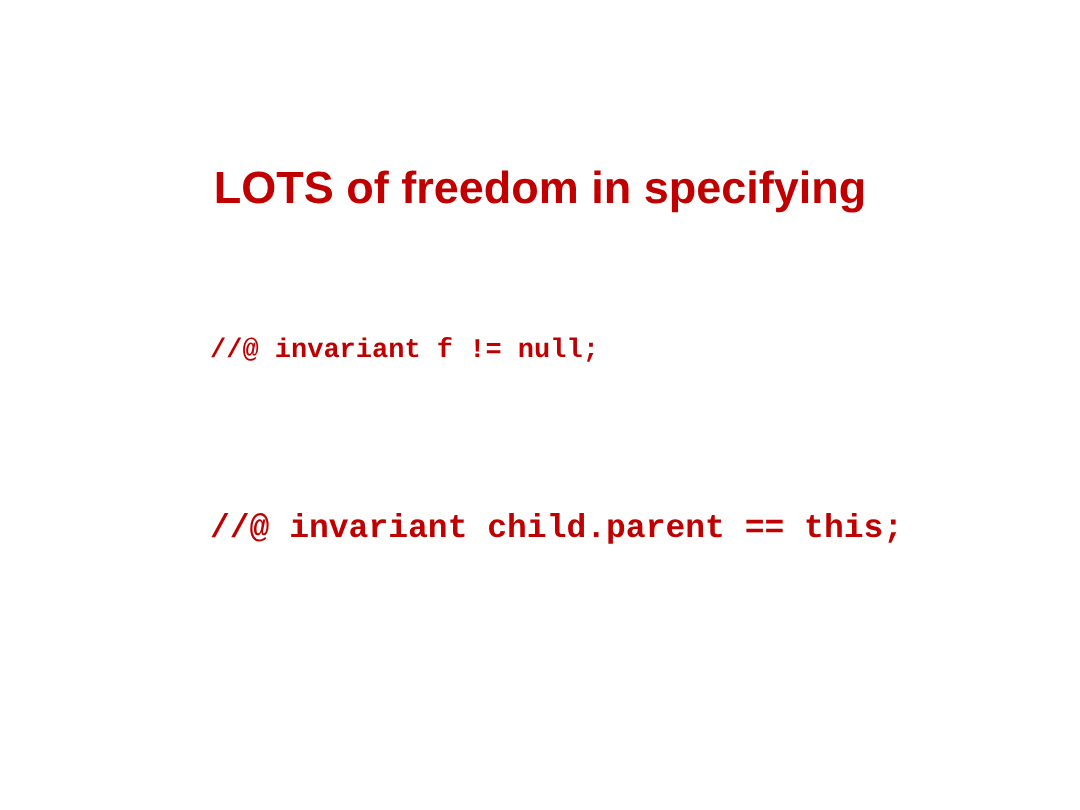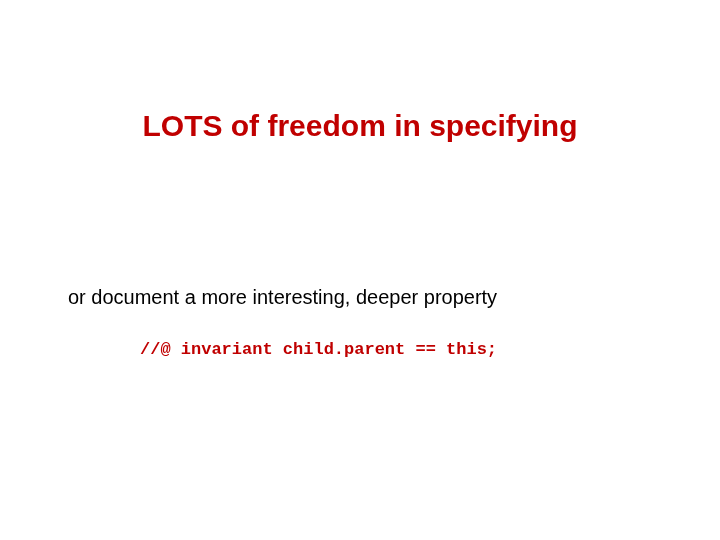--- a/index.html
+++ b/index.html
@@ -49,25 +49,25 @@
     top: 286px;
     left: 68px;
     font-size: 20px;
     color: #000;
   }
   .code2 {
     position: absolute;
     top: 340px;
     left: 140px;
     font-family: "Courier New", Courier, monospace;
-    font-size: 17px;
+    font-size: 22px;
     font-weight: bold;
     color: #c00000;
   }
 </style>
 </head>
 <body>
 
 <div class="slide">
   <div class="title">LOTS of freedom in specifying</div>
-  <div class="body-line2">or document a more interesting, deeper property</div>
+  <div class="code1">//@ invariant f != null;</div>
   <div class="code2">//@ invariant child.parent == this;</div>
 </div>
 
 </body></html>

